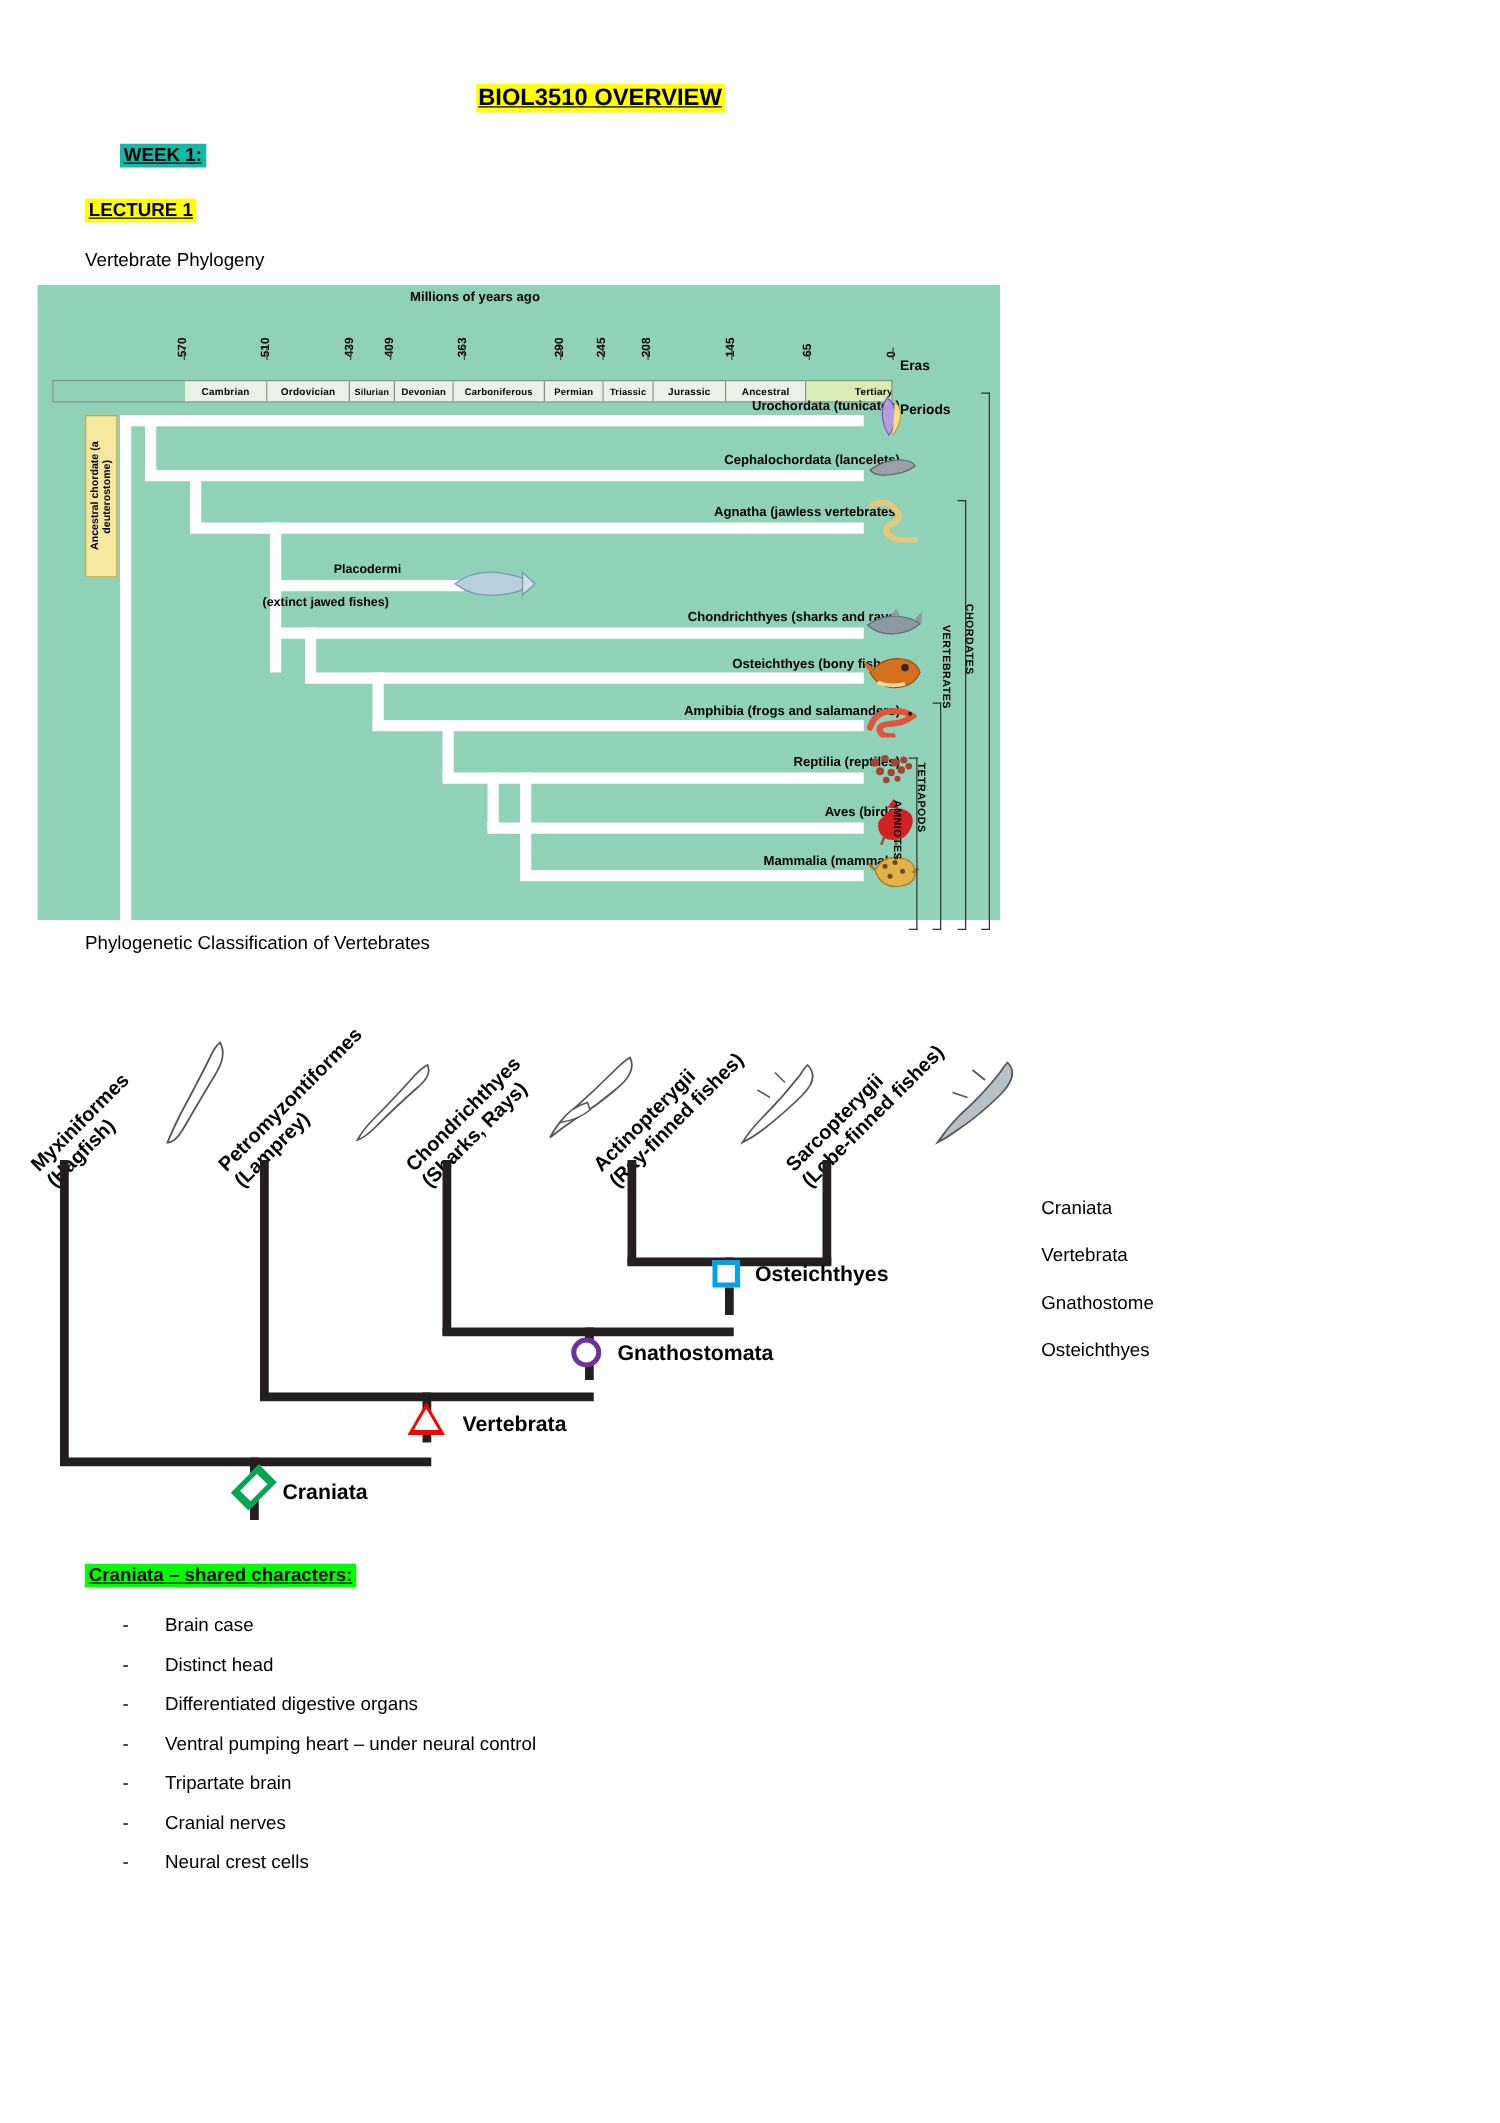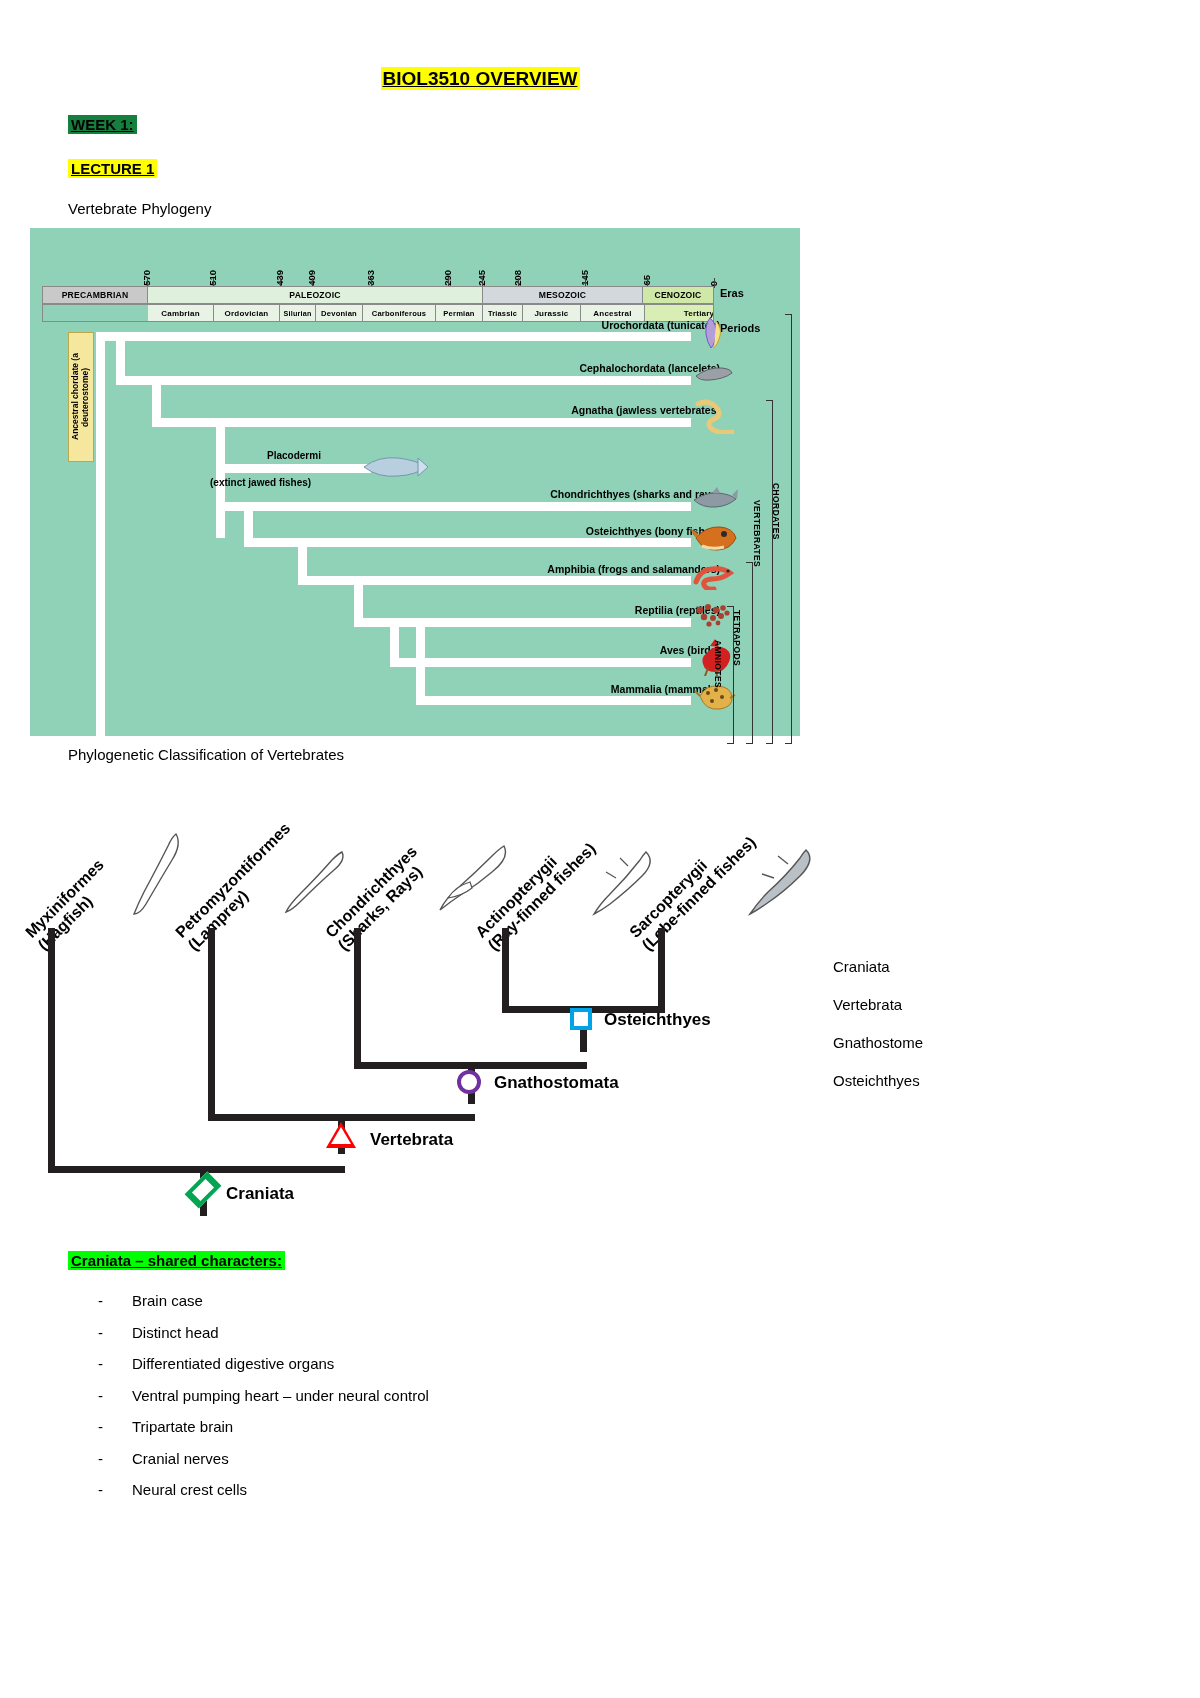--- a/index.html
+++ b/index.html
@@ -18,21 +18,21 @@
   .doc-title {
     position:absolute; left:0; top:68px; width:960px;
     text-align:center; font-size:19px; font-weight:bold;
   }
   .doc-title span {
     background:#ffff00; text-decoration:underline; padding:1px 2px;
   }
   .hl-cyan, .hl-yellow, .hl-green {
     text-decoration:underline; font-weight:bold; padding:1px 3px;
   }
-  .hl-cyan { background:#15803d; }
+  .hl-cyan { background:#14b8a6;margin-left:28px; }
   .hl-yellow { background:#ffff00; }
   .hl-green { background:#00ff00; }
 
   .week { position:absolute; left:68px; top:116px; font-size:15px; }
   .lecture { position:absolute; left:68px; top:160px; font-size:15px; }
   .sub1 { position:absolute; left:68px; top:200px; font-size:15px; }
   .sub2 { position:absolute; left:68px; top:746px; font-size:15px; }
 
   
   .fig1 {
@@ -178,20 +178,21 @@
   </div>
 
   <div class="lecture">
     <span class="hl-yellow">LECTURE 1</span>
   </div>
 
   <div class="sub1">Vertebrate Phylogeny</div>
 
   <div class="fig1">
 
+    <div class="myaLabel">Millions of years ago</div>
 
     <div class="tickwrap">
       <div class="tick" style="left:112px;"><span>570</span></div>
       <div class="tickline" style="left:117px;"></div>
       <div class="tick" style="left:178px;"><span>510</span></div>
       <div class="tickline" style="left:183px;"></div>
       <div class="tick" style="left:245px;"><span>439</span></div>
       <div class="tickline" style="left:250px;"></div>
       <div class="tick" style="left:277px;"><span>409</span></div>
       <div class="tickline" style="left:282px;"></div>
@@ -204,26 +205,20 @@
       <div class="tick" style="left:483px;"><span>208</span></div>
       <div class="tickline" style="left:488px;"></div>
       <div class="tick" style="left:550px;"><span>145</span></div>
       <div class="tickline" style="left:555px;"></div>
       <div class="tick" style="left:612px;"><span>65</span></div>
       <div class="tickline" style="left:617px;"></div>
       <div class="tick" style="left:679px;"><span>0</span></div>
       <div class="tickline" style="left:684px;"></div>
     </div>
 
-    <div class="erasRow">
-      <div class="era-pre" style="width:105px;">PRECAMBRIAN</div>
-      <div class="era-pal" style="width:335px;">PALEOZOIC</div>
-      <div class="era-mes" style="width:160px;">MESOZOIC</div>
-      <div class="era-cen" style="width:70px;">CENOZOIC</div>
-    </div>
     <div class="rowTag eras">Eras</div>
 
     <div class="periodsRow">
       <div style="width:105px;background:#8fd2b8;border-right:none;"></div>
       <div class="per" style="width:66px;font-size:8px;">Cambrian</div>
       <div class="per" style="width:66px;font-size:8px;">Ordovician</div>
       <div class="per" style="width:36px;font-size:7.2px;">Silurian</div>
       <div class="per" style="width:47px;font-size:7.6px;">Devonian</div>
       <div class="per" style="width:73px;font-size:7.6px;">Carboniferous</div>
       <div class="per" style="width:47px;font-size:7.6px;">Permian</div>

